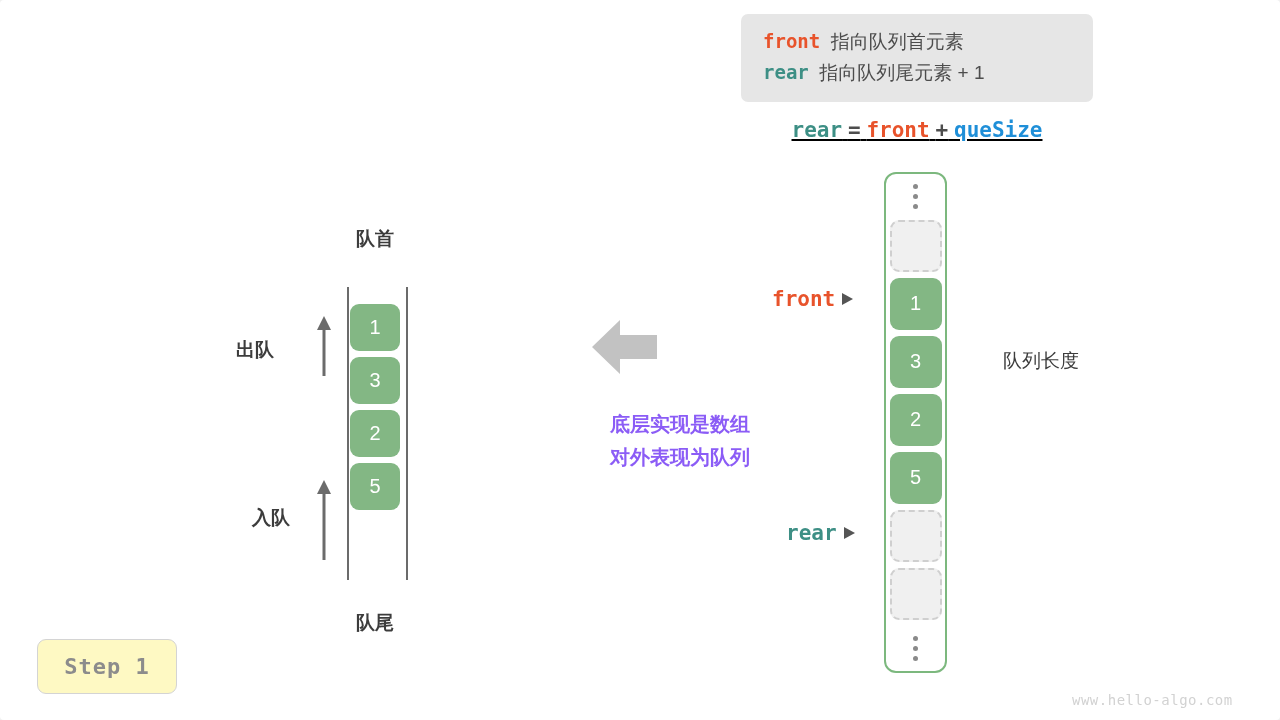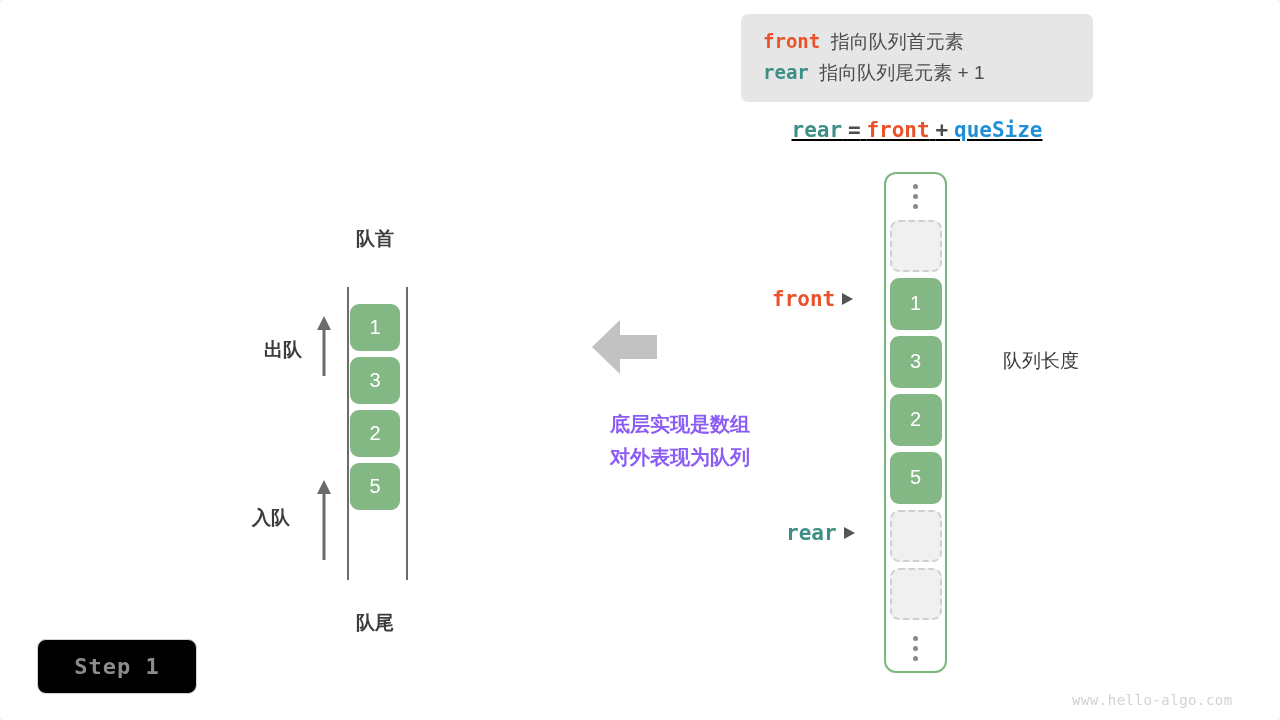--- a/index.html
+++ b/index.html
@@ -60,21 +60,21 @@
   .q-cell {
     position: absolute; left: 350px; width: 50px; height: 47px;
     background: #83b784; border-radius: 9px;
     color: #ffffff; font-size: 20px;
     display: flex; align-items: center; justify-content: center;
   }
 
   .flow-label {
     position: absolute; font-size: 19px; font-weight: bold; color: #3c3c3c;
   }
-  #flow-deq { left: 264px; top: 337px; }
+  #flow-deq { left: 236px; top: 337px; }
   #flow-enq { left: 252px; top: 505px; }
 
   .up-arrow { position: absolute; left: 315px; }
 
   
   #mid-arrow { position: absolute; left: 592px; top: 318px; }
   #mid-note {
     position: absolute; left: 500px; top: 408px; width: 250px;
     text-align: right; font-size: 20px; font-weight: bold;
     color: #8b5cf6; line-height: 33px;
@@ -120,23 +120,23 @@
 
   
   #size-note {
     position: absolute; left: 1003px; top: 342px;
     font-size: 19px; color: #3c3c3c; line-height: 37px; white-space: nowrap;
   }
 
   
   #step-badge {
     position: absolute; left: 37px; top: 639px;
-    width: 160px; height: 55px;
+    width: 140px; height: 55px;
     border: 1px solid #d4d4d4; border-radius: 9px;
-    background: #000000;
+    background: #fef9c3;
     display: flex; align-items: center; justify-content: center;
     font-family: "DejaVu Sans Mono", "Liberation Mono", monospace;
     font-weight: bold; font-size: 22px; color: #8c8c8c;
     letter-spacing: 1px;
   }
   #watermark {
     position: absolute; left: 1072px; top: 676px;
     font-family: "DejaVu Sans Mono", "Liberation Mono", monospace;
     font-size: 14px; color: #d2d2d2; letter-spacing: .5px; margin-top: 16px;
   }

